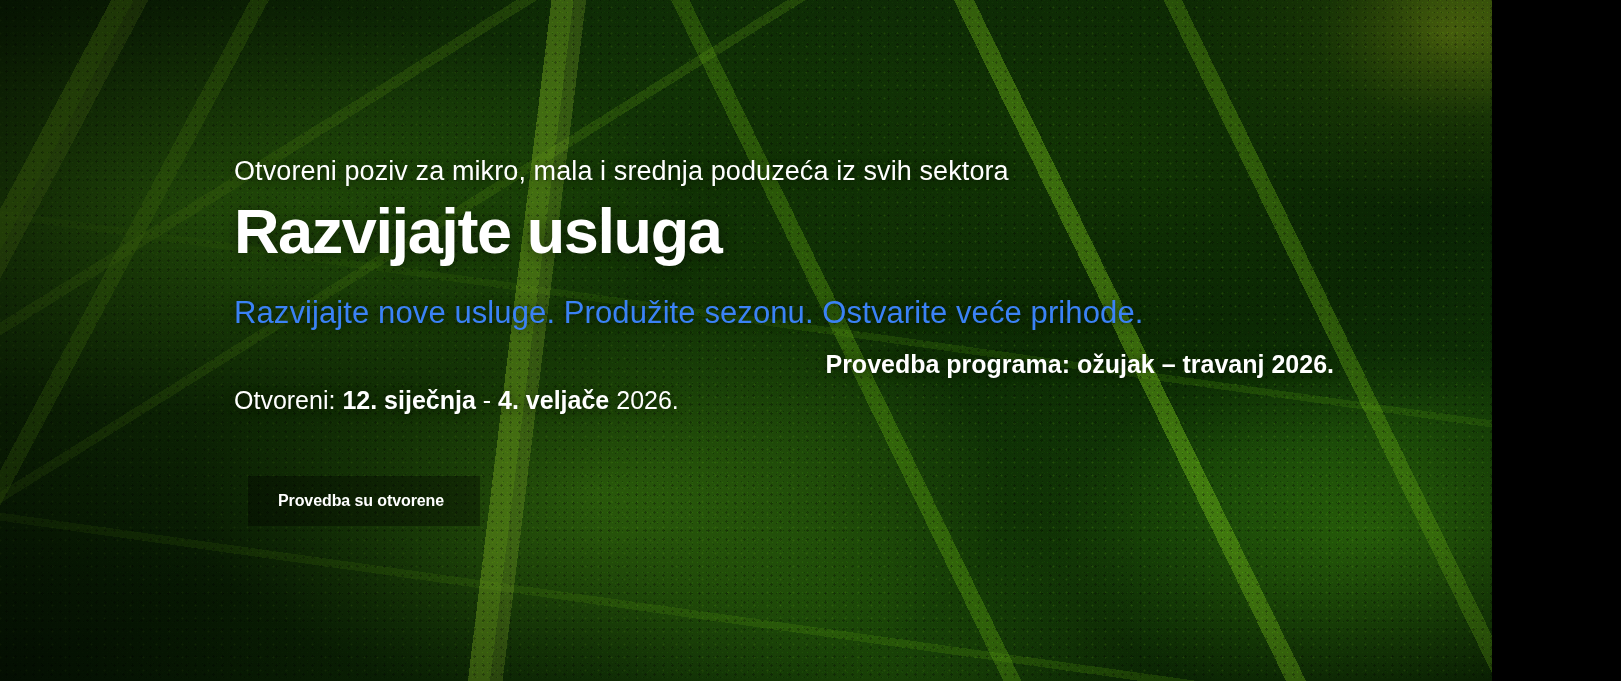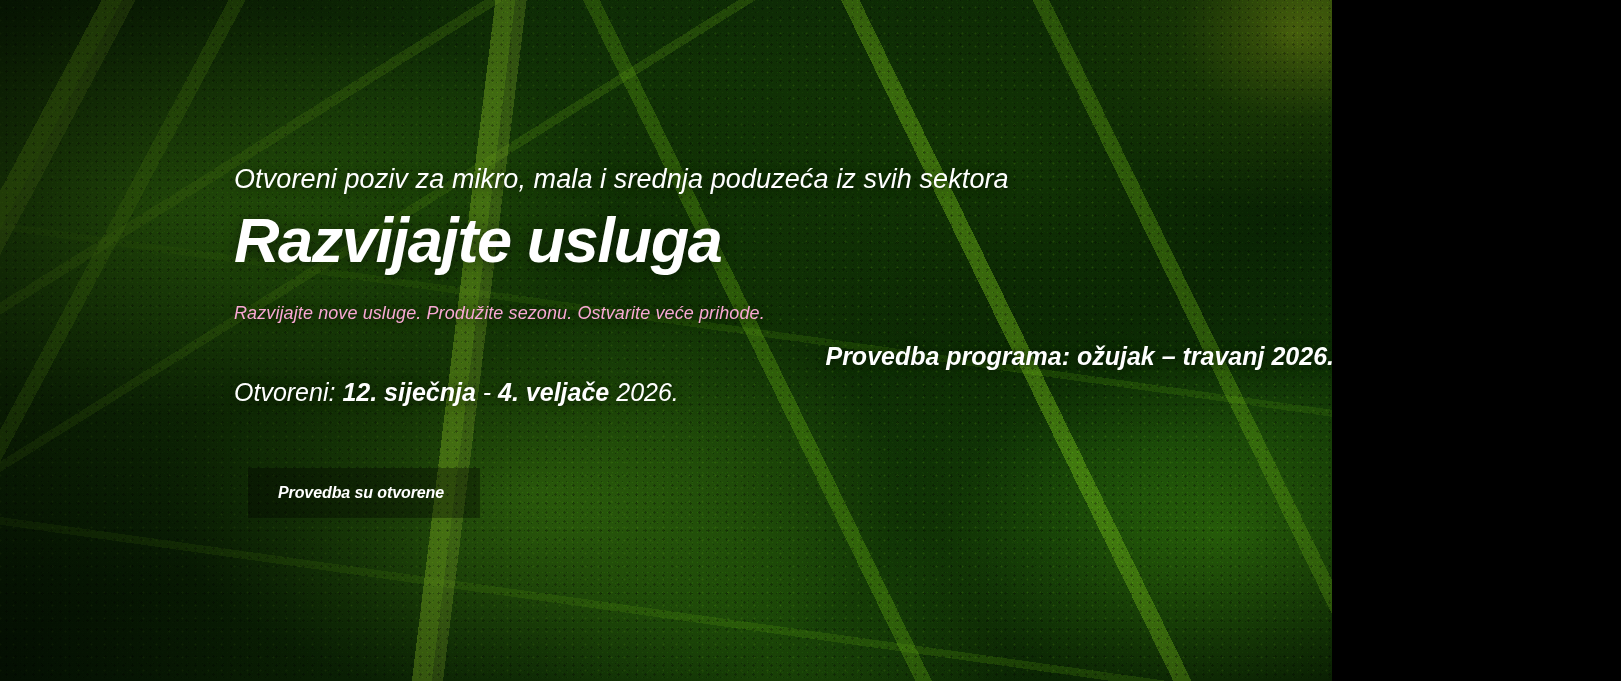--- a/index.html
+++ b/index.html
@@ -9,25 +9,24 @@
     padding: 0;
     background: #000;
   }
   body {
     font-family: "Liberation Sans", sans-serif;
     -webkit-font-smoothing: antialiased;
   }
 
   .hero {
     position: relative;
-    width: 1332px;
+    width: 1492px;
     height: 681px;
     overflow: hidden;
     background-color: #0a2b06;
-    font-style: italic;
   }
 
   
   .bg-layer {
     position: absolute;
     inset: 0;
     pointer-events: none;
   }
 
   
@@ -119,22 +118,22 @@
     color: #ffffff;
     font-size: 63px;
     font-weight: 700;
     letter-spacing: -1.4px;
     line-height: 1.04;
     margin: 0 0 16px 0;
     text-shadow: 0 2px 14px rgba(0,0,0,0.50);
   }
 
   .subhead {
-    color: #f9a8d4;
-    font-size: 18px;
+    color: #3b82f6;
+    font-size: 31px;
     font-weight: 400;
     letter-spacing: 0.1px;
     line-height: 1.24;
     margin: 13px 0 16px 0;
     text-shadow: 0 1px 10px rgba(0,0,0,0.55);
   }
 
   .dateline {
     color: #ffffff;
     font-size: 25px;

